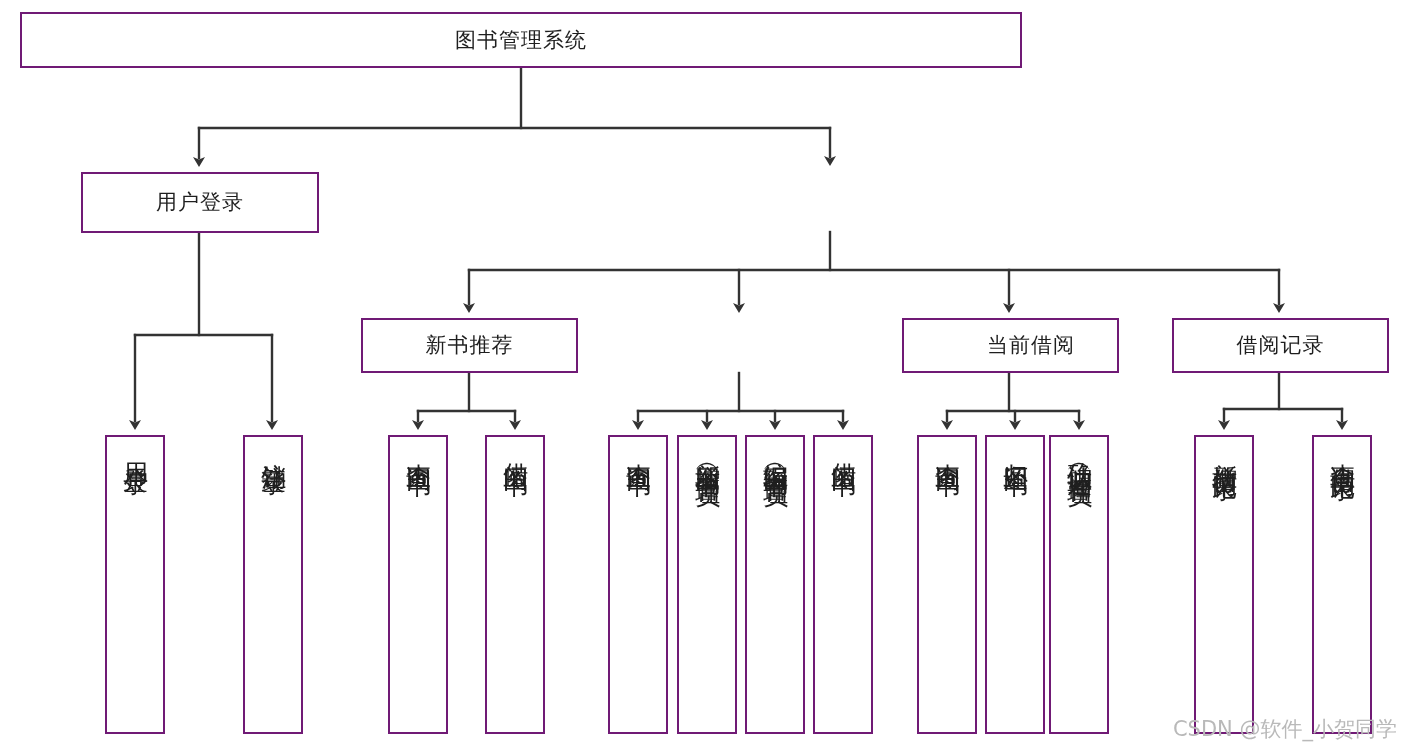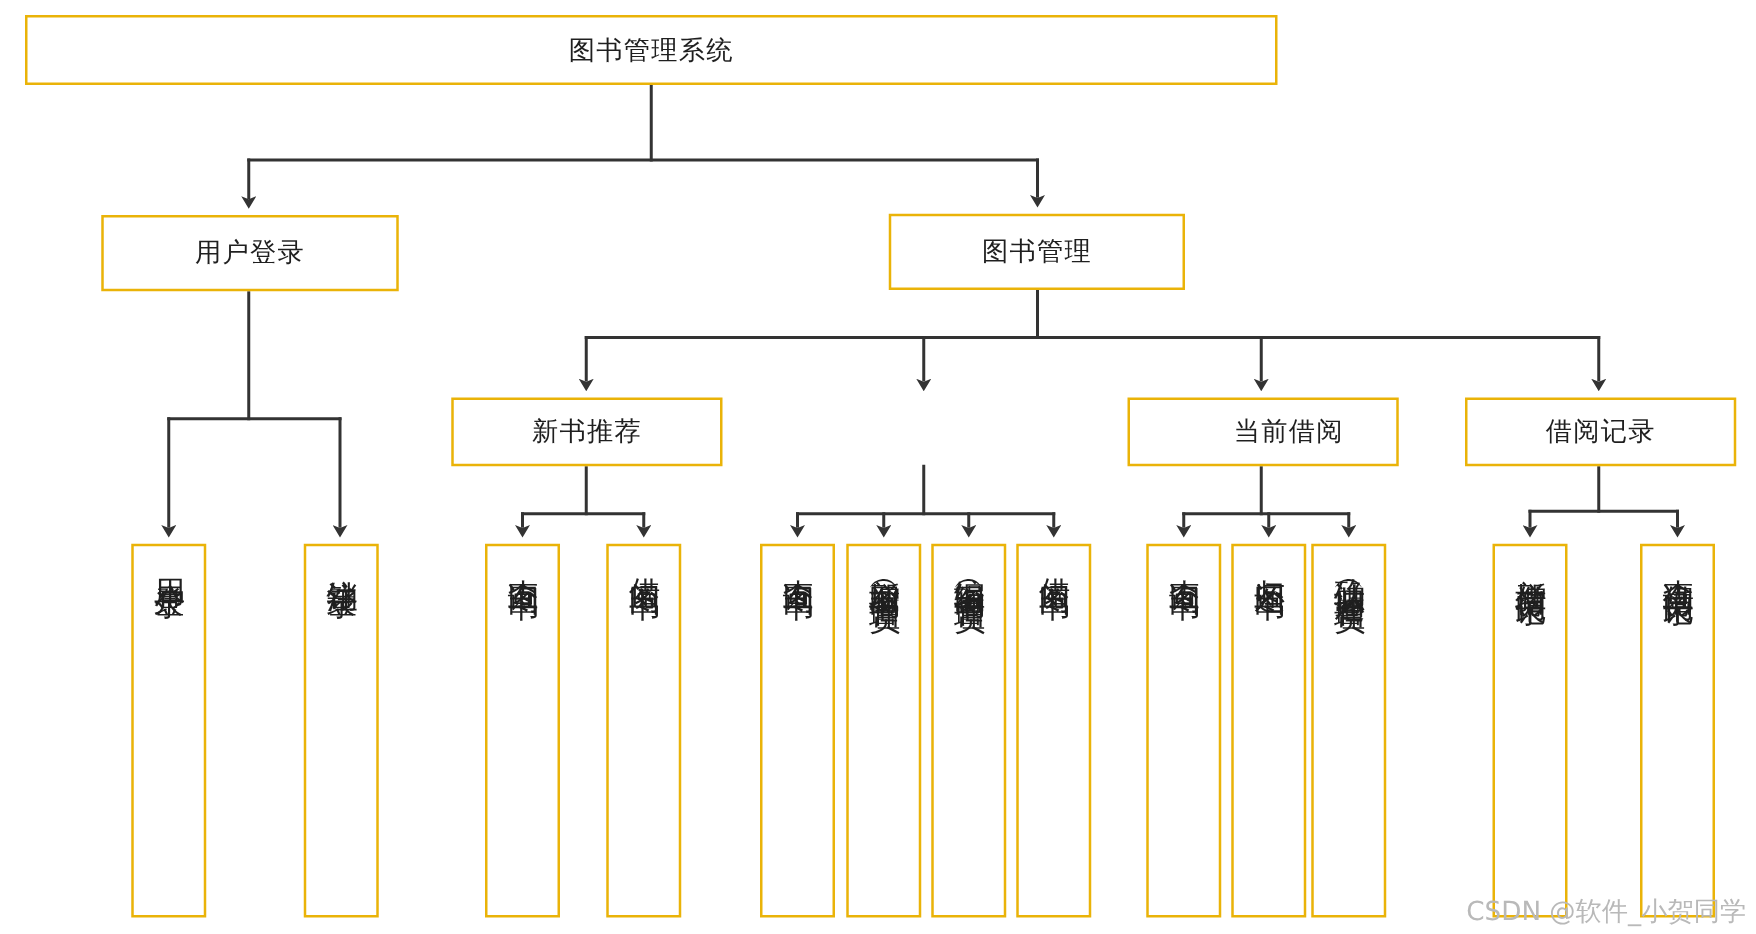--- a/index.html
+++ b/index.html
@@ -18,21 +18,21 @@
   #wires{
     position:absolute;
     left:0; top:0;
     width:1405px; height:747px;
     pointer-events:none;
   }
   .node{
     position:absolute;
     box-sizing:border-box;
     background:#ffffff;
-    border:2px solid #eab308;
+    border:2px solid #701a75;
     display:flex;
     align-items:center;
     justify-content:center;
     z-index:2;
   }
   .node .lbl{
     display:block;
     text-align:center;
     line-height:1.16;
     color:#1f1f1f;
@@ -122,23 +122,20 @@
     </g>
   </svg>
 
   <div class="node h" id="node-root" style="left: 20px; top: 12px; width: 1002px; height: 56px;">
     <span class="lbl">图书管理系统</span>
   </div>
 
   <div class="node h" id="node-l2-0" style="left: 81px; top: 172px; width: 238px; height: 61px;">
     <span class="lbl">用户登录</span>
   </div>
-  <div class="node h" id="node-l2-1" style="left: 711px; top: 171px; width: 237px; height: 61px;">
-    <span class="lbl">图书管理</span>
-  </div>
 
   <div class="node h" id="node-l3-0" style="left: 361px; top: 318px; width: 217px; height: 55px;">
     <span class="lbl">新书推荐</span>
   </div>
   <div class="node h" id="node-l3-2" style="left: 902px; top: 318px; width: 217px; height: 55px; padding-left: 41px;">
     <span class="lbl">当前借阅</span>
   </div>
   <div class="node h" id="node-l3-3" style="left: 1172px; top: 318px; width: 217px; height: 55px; font-family: Liberation Serif, serif;">
     <span class="lbl">借阅记录</span>
   </div>

